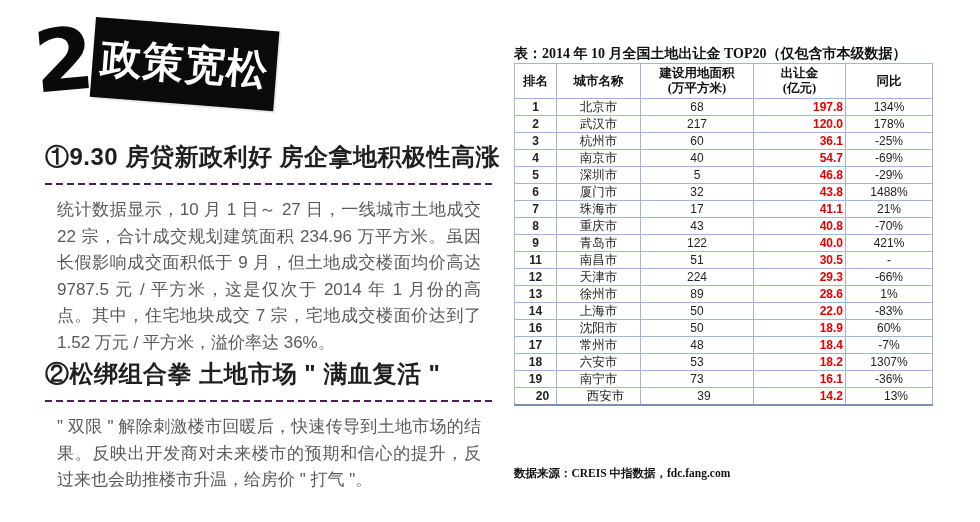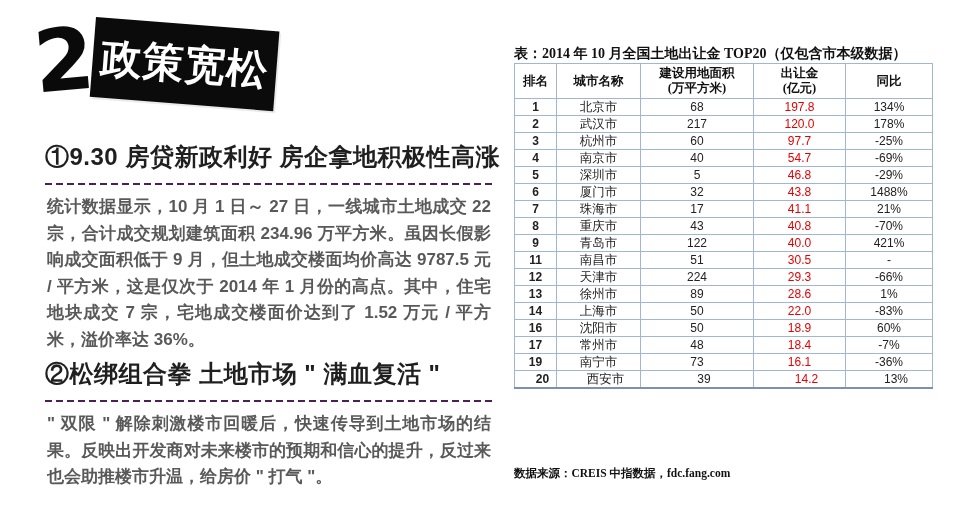--- a/index.html
+++ b/index.html
@@ -59,26 +59,25 @@
     color: #1f1f1f;
     letter-spacing: 0.5px;
     white-space: nowrap;
   }
   .dash-line {
     height: 2px;
     background: repeating-linear-gradient(90deg, #4a2057 0 7px, transparent 7px 11px);
     margin-bottom: 9px;
   }
   .sec-body {
-    margin: 2px;
+    margin: 12px;
     font-size: 17px;
     line-height: 26.5px;
     color: #595959;
     text-align: justify;
-    font-weight: bold;
   }
 
   
   .table-title {
     position: absolute;
     left: 514px;
     top: 45px;
     width: 430px;
     font-family: Liberation Serif, serif;
     font-size: 14px;
@@ -111,21 +110,21 @@
     background: #ffffff;
   }
   table.land td {
     height: 17px;
     font-size: 12px;
     color: #222222;
     line-height: 16px;
   }
   table.land td.c0 { font-weight: bold; }
   table.land td.c1 { font-family: "Liberation Serif", serif; font-size: 12.5px; }
-  table.land td.c3 { color: #e60000; font-weight: normal; }
+  table.land td.c3 { color: #e60000; font-weight: bold; text-align: right; }
   table.land tr.last td { border-bottom: 2px solid #7e90ab; padding-left: 16px; }
 
   .source-note {
     position: absolute;
     left: 514px;
     top: 466px;
     font-family: "Liberation Serif", serif;
     font-size: 11.5px;
     font-weight: bold;
     color: #111111;
@@ -184,21 +183,21 @@
           <td class="c0">2</td>
           <td class="c1">武汉市</td>
           <td class="c2">217</td>
           <td class="c3">120.0</td>
           <td class="c4">178%</td>
         </tr>
         <tr>
           <td class="c0">3</td>
           <td class="c1">杭州市</td>
           <td class="c2">60</td>
-          <td class="c3">97.7</td>
+          <td class="c3">36.1</td>
           <td class="c4">-25%</td>
         </tr>
         <tr>
           <td class="c0">4</td>
           <td class="c1">南京市</td>
           <td class="c2">40</td>
           <td class="c3">54.7</td>
           <td class="c4">-69%</td>
         </tr>
         <tr>
@@ -270,20 +269,27 @@
           <td class="c2">50</td>
           <td class="c3">18.9</td>
           <td class="c4">60%</td>
         </tr>
         <tr>
           <td class="c0">17</td>
           <td class="c1">常州市</td>
           <td class="c2">48</td>
           <td class="c3">18.4</td>
           <td class="c4">-7%</td>
+        </tr>
+        <tr>
+          <td class="c0">18</td>
+          <td class="c1">六安市</td>
+          <td class="c2">53</td>
+          <td class="c3">18.2</td>
+          <td class="c4">1307%</td>
         </tr>
         <tr>
           <td class="c0">19</td>
           <td class="c1">南宁市</td>
           <td class="c2">73</td>
           <td class="c3">16.1</td>
           <td class="c4">-36%</td>
         </tr>
         <tr class="last">
           <td class="c0">20</td>

